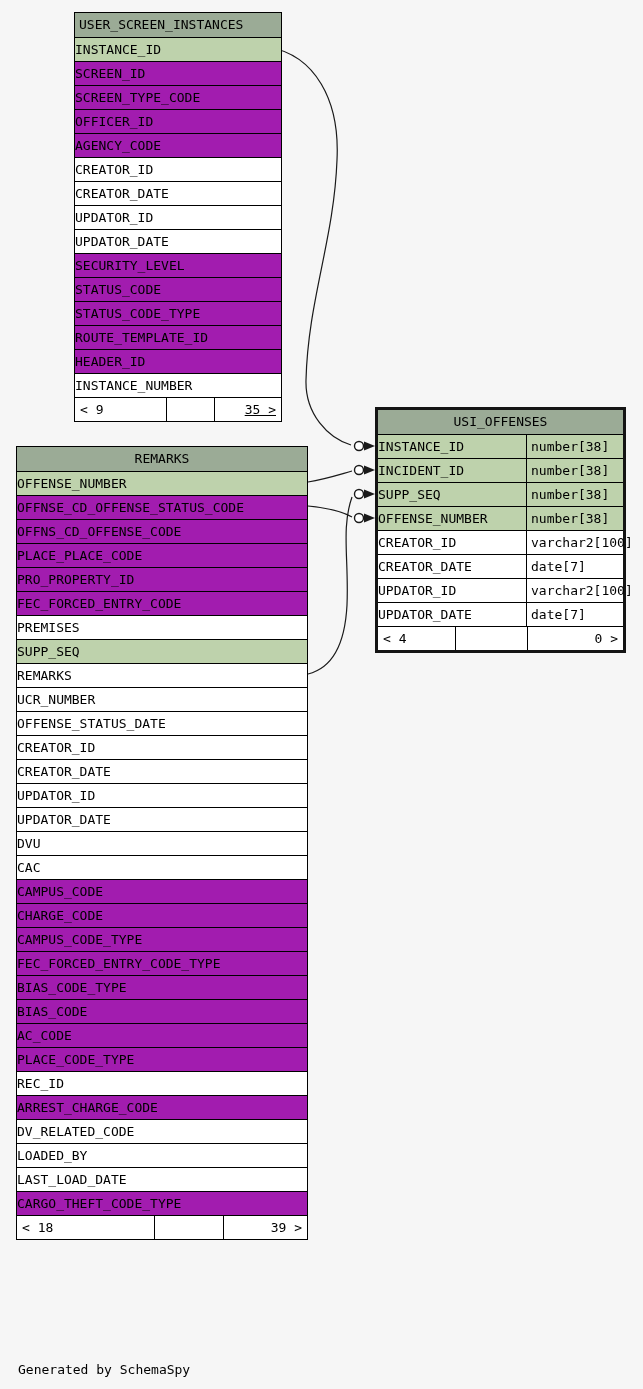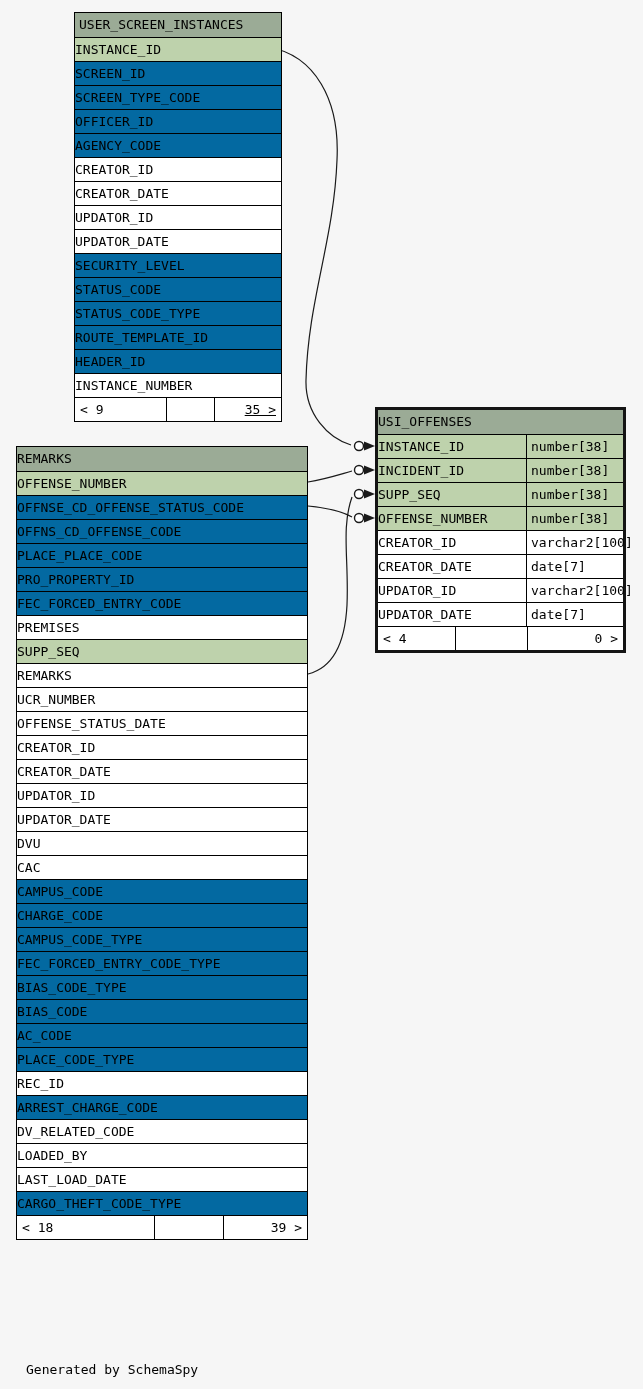--- a/index.html
+++ b/index.html
@@ -7,41 +7,41 @@
     position:relative; width:643px; height:1389px;
     background:#f6f6f6; overflow:hidden;
     font-family:"DejaVu Sans Mono","Liberation Mono",monospace;
     font-size:13px; color:#000;
   }
   .wires { position:absolute; left:0; top:0; width:643px; height:1389px; }
   .db-table { position:absolute; background:#fff; border:1px solid #000; box-sizing:border-box; }
   .db-table.focus { border:3px solid #141414; }
   .t-head {
     height:24px; line-height:23px; background:#9bab96;
-    text-align:left; white-space:nowrap; overflow:hidden;
+    text-align:center; white-space:nowrap; overflow:hidden;
   }
   .t-head.left-align { text-align:left; padding-left:4px; }
   .col-row {
     height:24px; line-height:23px; border-top:1px solid #000;
     box-sizing:border-box; white-space:nowrap; display:flex;
   }
   .kind-pk       { background:#bed2ac; }
-  .kind-indexed  { background:#0369a1; }
+  .kind-indexed  { background:#a21caf; }
   .kind-regular  { background:#ffffff; }
   .col-name { flex:1 1 auto; overflow:visible; }
   .with-types .col-name { flex:0 0 149px; border-right:1px solid #000; box-sizing:border-box; }
   .col-type { padding-left:4px; flex:1 1 auto; overflow:visible; white-space:nowrap; }
   .t-foot { display:flex; height:24px; line-height:23px; border-top:1px solid #000; box-sizing:border-box; background:#fff; }
   .fcell { box-sizing:border-box; padding:0 5px; overflow:hidden; }
   .fcell + .fcell { border-left:1px solid #000; }
   .fcell.right { text-align:right; }
   .t-usi1 .fcell:nth-child(1){ width:91px; }  .t-usi1 .fcell:nth-child(2){ width:48px; }  .t-usi1 .fcell:nth-child(3){ flex:1;text-decoration:underline; }
   .t-off  .fcell:nth-child(1){ width:137px; } .t-off  .fcell:nth-child(2){ width:69px; }  .t-off  .fcell:nth-child(3){ flex:1; }
   .t-usio .fcell:nth-child(1){ width:77px; }  .t-usio .fcell:nth-child(2){ width:72px; }  .t-usio .fcell:nth-child(3){ flex:1; }
-  .credit { position:absolute; left:18px; top:1362px; white-space:nowrap;margin-left:8px; }
+  .credit { position:absolute; left:18px; top:1362px; white-space:nowrap; }
 </style>
 </head>
 <body>
 
 <div class="stage">
 
   <svg class="wires" viewBox="0 0 643 1389" xmlns="http://www.w3.org/2000/svg">
     <g stroke="#1a1a1a" stroke-width="1.2" fill="none">
       <path d="M 268 47 C 315 55, 340 100, 337 160 C 334 240, 308 300, 306 380 C 305 414, 328 438, 351 445"></path>
       <path d="M 308 482 C 326 479, 341 474, 352 471"></path>

